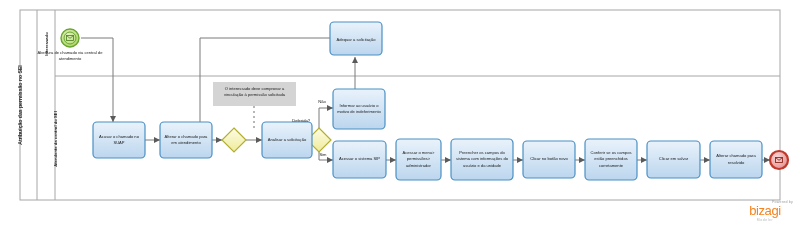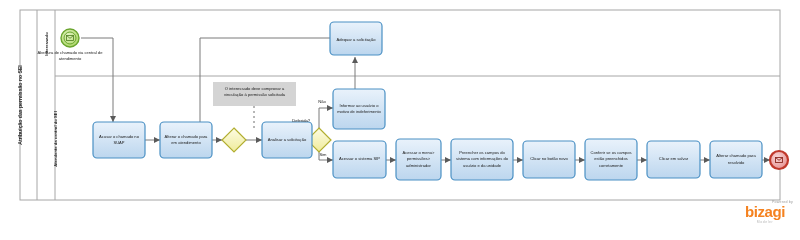--- a/index.html
+++ b/index.html
@@ -186,17 +186,17 @@
   <div class="lbl" style="left:649px;top:143px;width:49px;height:33px;display:flex;align-items:center;justify-content:center;text-align:center;font-size:4.1px;line-height:1.5;color:#1a1a1a;">
     <span>Clicar em salvar</span>
   </div>
 
   <div class="lbl" style="left:712px;top:143px;width:48px;height:33px;display:flex;align-items:center;justify-content:center;text-align:center;font-size:4.1px;line-height:1.5;color:#1a1a1a;">
     <span>Alterar chamado para resolvido</span>
   </div>
 
   <div style="position:absolute;left:735px;top:200px;width:60px;text-align:center;">
     <div style="font-size:3.6px;color:#9a9a9a;letter-spacing:0.2px;text-align:right;padding-right:2px;">Powered by</div>
-    <div style="font-size:15px;font-weight:bold;color:#f5821f;line-height:1.05;letter-spacing:-0.4px;">bizagi</div>
+    <div style="font-size:13px;font-weight:normal;color:#f5821f;line-height:1.05;letter-spacing:-0.4px;">bizagi</div>
     <div style="font-size:3.4px;color:#b8b8b8;letter-spacing:0.6px;">Modeler</div>
   </div>
 
 </div>
 
 </body></html>

